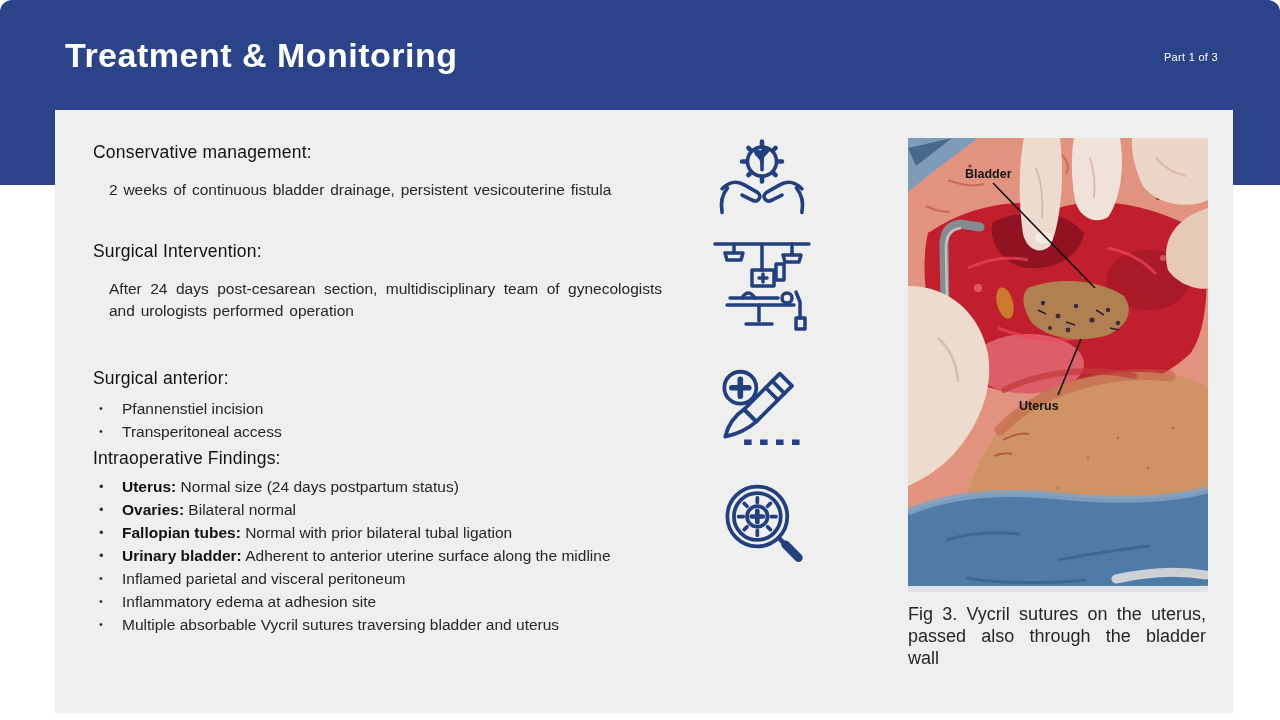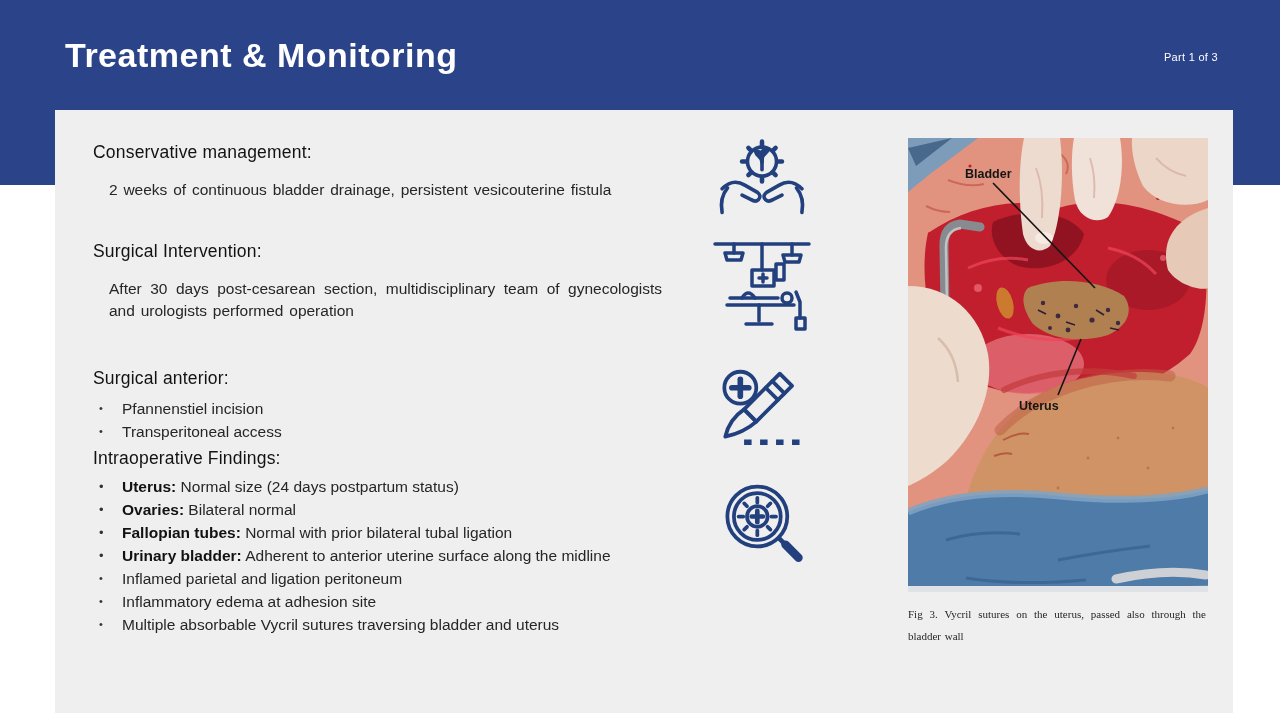--- a/index.html
+++ b/index.html
@@ -1,75 +1,75 @@
 <!DOCTYPE html>
 <html><head>
 <meta charset="utf-8">
 <style>
   html,body{margin:0;padding:0;background:#ffffff;}
   .slide{position:relative;width:1280px;height:720px;background:#ffffff;overflow:hidden;
-         font-family:"Liberation Sans", sans-serif;}
+         font-family:"Liberation Sans", sans-serif;border-radius:12px;}
   .header-band{position:absolute;left:0;top:0;width:1280px;height:185px;background:#2a4389;}
   .slide-title{position:absolute;left:65px;top:36px;color:#ffffff;font-size:34px;font-weight:bold;
                letter-spacing:.5px;}
   .part-indicator{position:absolute;right:62px;top:51px;color:#ffffff;font-size:11px;letter-spacing:.3px;}
   .content-card{position:absolute;left:55px;top:110px;width:1178px;height:603px;background:#efeff0;}
 
   .section{position:absolute;width:585px;}
   .sec-heading{font-size:17.5px;font-weight:normal;color:#121212;letter-spacing:.2px;margin:0 0 8px 0;}
   .sec-body{font-size:15.5px;color:#262626;line-height:21.5px;margin:16px;text-align:justify;
             text-align-last:left;word-spacing:1.5px;}
   ul.bullets{list-style:none;margin:0;padding:0;}
   ul.bullets li{position:relative;padding-left:29px;font-size:15.5px;color:#262626;line-height:23px;}
   ul.bullets li::before{content:"\2022";position:absolute;left:6px;top:0;font-size:11px;color:#333;}
   ul.bullets li.bold-lead::before{font-size:13px;}
   ul.bullets li b{color:#121212;}
 
   .icon-svg{position:absolute;}
   .photo-wrap{position:absolute;left:908px;top:138px;width:300px;height:376px;}
-  .fig-caption{position:absolute;left:908px;top:603px;width:298px;font-size:11px;color:#262626;
-               line-height:22px;text-align:justify;text-align-last:left;word-spacing:1px;font-family:Liberation Serif, serif;}
+  .fig-caption{position:absolute;left:908px;top:603px;width:298px;font-size:18px;color:#262626;
+               line-height:22px;text-align:justify;text-align-last:left;word-spacing:1px;}
 </style>
 </head>
 <body>
 
 <div class="slide">
 
   <div class="header-band"></div>
   <div class="slide-title">Treatment &amp; Monitoring</div>
   <div class="part-indicator">Part 1 of 3</div>
 
   <div class="content-card"></div>
 
   <div class="section" style="left:93px;top:142px;">
     <p class="sec-heading">Conservative management:</p>
     <p class="sec-body">2 weeks of continuous bladder drainage, persistent vesicouterine fistula</p>
   </div>
 
   <div class="section" style="left:93px;top:241px;">
     <p class="sec-heading">Surgical Intervention:</p>
-    <p class="sec-body">After 30 days post-cesarean section, multidisciplinary team of gynecologists and urologists performed operation</p>
+    <p class="sec-body">After 24 days post-cesarean section, multidisciplinary team of gynecologists and urologists performed operation</p>
   </div>
 
   <div class="section" style="left:93px;top:368px;">
     <p class="sec-heading">Surgical anterior:</p>
     <ul class="bullets">
       <li><span>Pfannenstiel incision</span></li>
       <li><span>Transperitoneal access</span></li>
     </ul>
   </div>
 
   <div class="section" style="left:93px;top:448px;width:620px;">
     <p class="sec-heading" style="margin-bottom:6px;">Intraoperative Findings:</p>
     <ul class="bullets">
       <li class="bold-lead"><b>Uterus:</b> <span>Normal size (24 days postpartum status)</span></li>
       <li class="bold-lead"><b>Ovaries:</b> <span>Bilateral normal</span></li>
       <li class="bold-lead"><b>Fallopian tubes:</b> <span>Normal with prior bilateral tubal ligation</span></li>
       <li class="bold-lead"><b>Urinary bladder:</b> <span>Adherent to anterior uterine surface along the midline</span></li>
-      <li><span>Inflamed parietal and ligation peritoneum</span></li>
+      <li><span>Inflamed parietal and visceral peritoneum</span></li>
       <li><span>Inflammatory edema at adhesion site</span></li>
       <li><span>Multiple absorbable Vycril sutures traversing bladder and uterus</span></li>
     </ul>
   </div>
 
   <svg class="icon-svg" style="left:716px;top:138px;" width="92" height="78" viewBox="0 0 100 86">
     <g fill="none" stroke="#23407e" stroke-width="4" stroke-linecap="round" stroke-linejoin="round">
       <circle cx="50" cy="26" r="16"></circle>
       <g stroke-width="5">
         <line x1="50" y1="4" x2="50" y2="8"></line>

